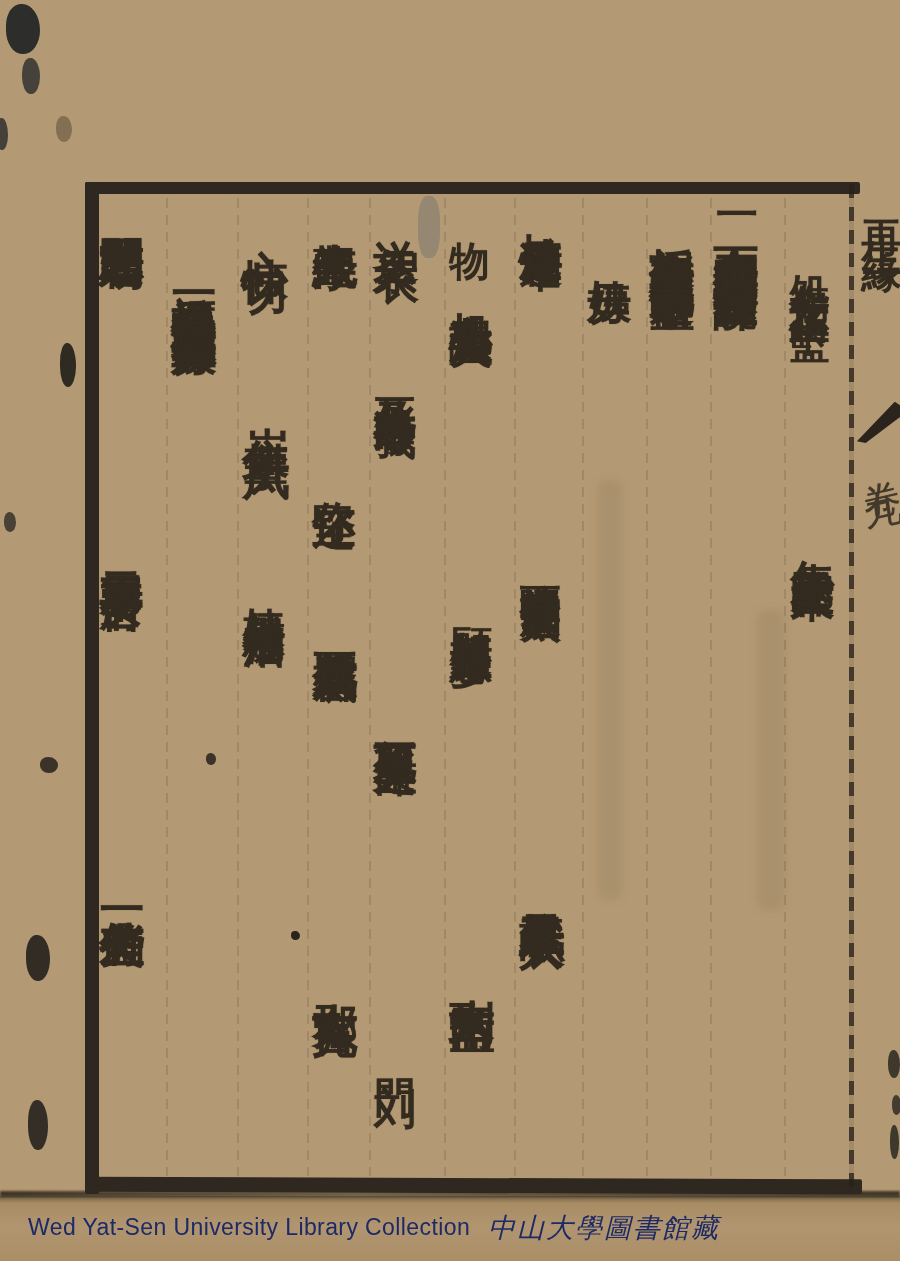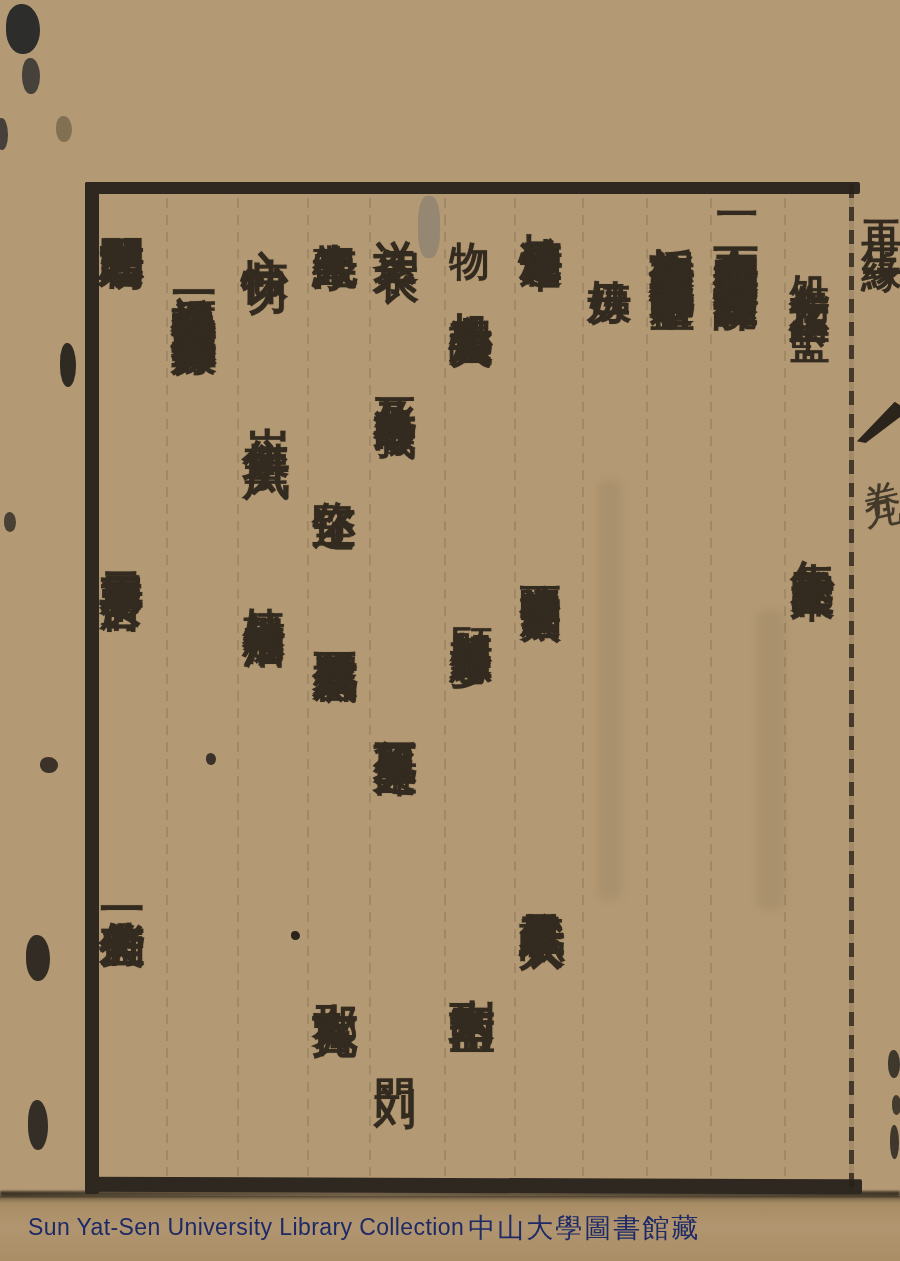--- a/index.html
+++ b/index.html
@@ -36,22 +36,22 @@
   .seg.cursive{font-weight:normal;opacity:.82;transform:rotate(-7deg) skewY(-6deg);}
   
   .blob{position:absolute;border-radius:45% 55% 50% 50%;}
   #tri-mark{position:absolute;left:856px;top:401px;width:44px;height:42px;background:#2b241c;
     clip-path:polygon(2% 96%,88% 2%,100% 10%,100% 38%,22% 100%);}
   .ghost{position:absolute;background:rgba(80,66,46,.10);filter:blur(4px);border-radius:8px;}
   
   .caption{position:absolute;left:28px;top:1210px;color:#1d2a66;
     font-family:"Liberation Sans",sans-serif;font-size:23px;font-weight:500;
     letter-spacing:.4px;white-space:nowrap;}
-  .caption .cjk{font-size:27px;margin-left:4px;letter-spacing:2px;
-    font-family:"DejaVu Serif","Liberation Serif",serif;vertical-align:-2px;}
+  .caption .cjk{font-size:27px;margin-left:18px;letter-spacing:2px;
+    font-family:"DejaVu Serif","Liberation Serif",serif;vertical-align:-2px;font-style:italic;}
 </style>
 </head>
 <body>
 
 <div id="paper"></div>
 <div id="footerstrip"></div>
 <div class="edgeline"></div>
 
 <div id="frame-top" class="frame"></div>
 <div id="frame-left" class="frame"></div>
@@ -118,14 +118,14 @@
 <div class="blob" style="left:418px;top:196px;width:22px;height:62px;background:#8b8070;opacity:.75;border-radius:40%;"></div>
 <div class="blob" style="left:206px;top:753px;width:10px;height:12px;background:#3b332a;"></div>
 <div class="blob" style="left:291px;top:931px;width:9px;height:9px;background:#2b241b;"></div>
 <div class="blob" style="left:888px;top:1050px;width:12px;height:28px;background:#3f382c;"></div>
 <div class="blob" style="left:892px;top:1095px;width:9px;height:20px;background:#443c2f;"></div>
 <div class="blob" style="left:890px;top:1125px;width:9px;height:34px;background:#3f382c;"></div>
 <div class="ghost" style="left:757px;top:610px;width:28px;height:300px;"></div>
 <div class="ghost" style="left:598px;top:480px;width:24px;height:420px;"></div>
 
 <div class="caption">
-  <span>Sun Yat-Sen University Library Collection</span><span class="cjk">中山大學圖書館藏</span>
+  <span>Wed Yat-Sen University Library Collection</span><span class="cjk">中山大學圖書館藏</span>
 </div>
 
 </body></html>

